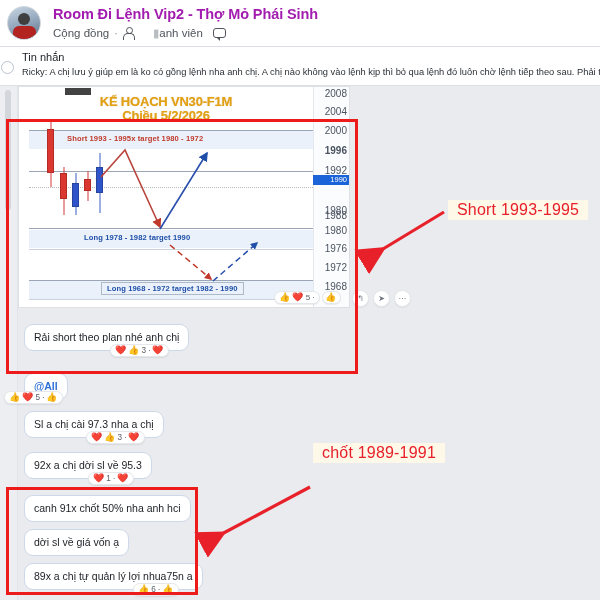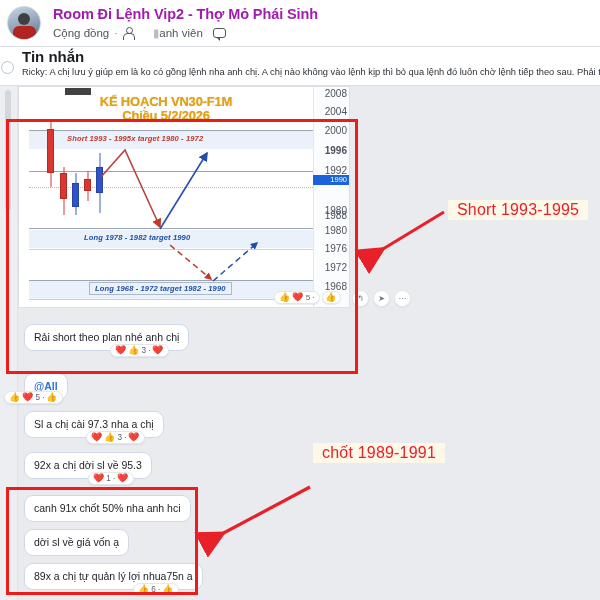--- a/index.html
+++ b/index.html
@@ -84,21 +84,21 @@
   .notice {
     position:absolute; left:0; top:47px; width:600px; height:39px;
     background:#ffffff; border-bottom:1px solid #dcdfe3;
     padding: 4px 4px 0 22px; overflow:hidden;
   }
   .notice-ic {
     position:absolute; left:1px; top:14px;
     width:13px;height:13px;border-radius:50%;
     border:1.4px solid #b9c3cf;
   }
-  .notice-title { font-size:15px; font-weight:bold; color:#1b1f24; line-height:12px; }
+  .notice-title { font-size:11px; font-weight:normal; color:#1b1f24; line-height:12px; }
   .notice-body {
     font-size:9.3px; color:#2b3035; line-height:13px;
     margin-top:3px; white-space:nowrap;
   }
 
   
   .thread {
     position:absolute; left:0; top:86px; width:600px; height:514px;
     background:#e9ebee;
   }
@@ -145,21 +145,21 @@
     line-height:8px; white-space:nowrap;
   }
   .tick-hl {
     position:absolute; right:0; width:36px; height:10px;
     background:#1b63d8; color:#ffffff; font-size:7.5px;
     line-height:10px; text-align:right; padding-right:2px;
   }
 
   
   .plot {
-    position:absolute; left:10px; top:22px; width:286px; height:196px;font-style:italic;
+    position:absolute; left:10px; top:22px; width:286px; height:196px;
   }
   .hline {
     position:absolute; left:0; width:286px; height:1px; background:#9aa6b5;
   }
   .hline.soft { background:#c8d2de; }
   .zone {
     position:absolute; left:0; width:286px; background:#eaf1fb;
   }
   .dotline {
     position:absolute; left:0; width:286px; height:0;
@@ -350,21 +350,21 @@
 
             <line x1="131" y1="120" x2="178" y2="44" stroke="#2a4fad" stroke-width="1.6" marker-end="url(#arrBlue)"></line>
 
             <line x1="141" y1="136" x2="182" y2="170" stroke="#c0392b" stroke-width="1.5" stroke-dasharray="6,4" marker-end="url(#arrRedS)"></line>
 
             <line x1="184" y1="172" x2="228" y2="134" stroke="#2a4fad" stroke-width="1.5" stroke-dasharray="6,4" marker-end="url(#arrBlueS)"></line>
           </svg>
 
           <div class="lbl lbl-red" style="left:38px;top:25px;">Short 1993 - 1995x  target 1980 - 1972</div>
           <div class="lbl lbl-blue" style="left:55px;top:124px;">Long 1978 - 1982 target 1990</div>
-          <div class="lbl lbl-blue lbl-box" style="left:60px;top:173px;">Long 1968 - 1972 target 1982 - 1990</div>
+          <div class="lbl lbl-blue lbl-box" style="left:72px;top:173px;">Long 1968 - 1972 target 1982 - 1990</div>
         </div>
 
         <div class="price-axis">
           <div class="tick" style="top:3px;">2008</div>
           <div class="tick" style="top:21px;">2004</div>
           <div class="tick" style="top:40px;">2000</div>
           <div class="tick" style="top:60px;font-weight:bold;">1996</div>
           <div class="tick" style="top:80px;">1992</div>
           <div class="tick-hl" style="top:88px;">1990</div>
           <div class="tick" style="top:101px;margin-top:24px;">1988</div>

